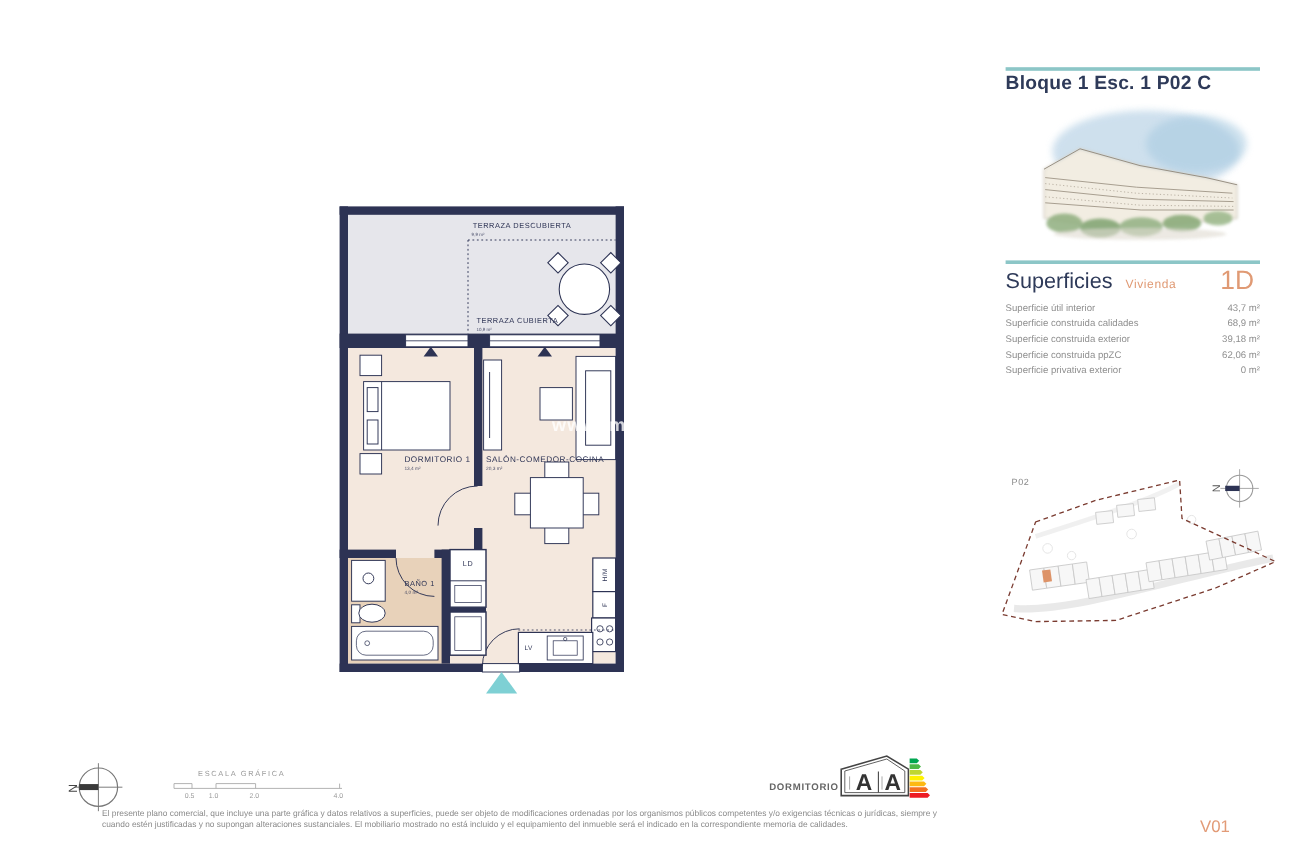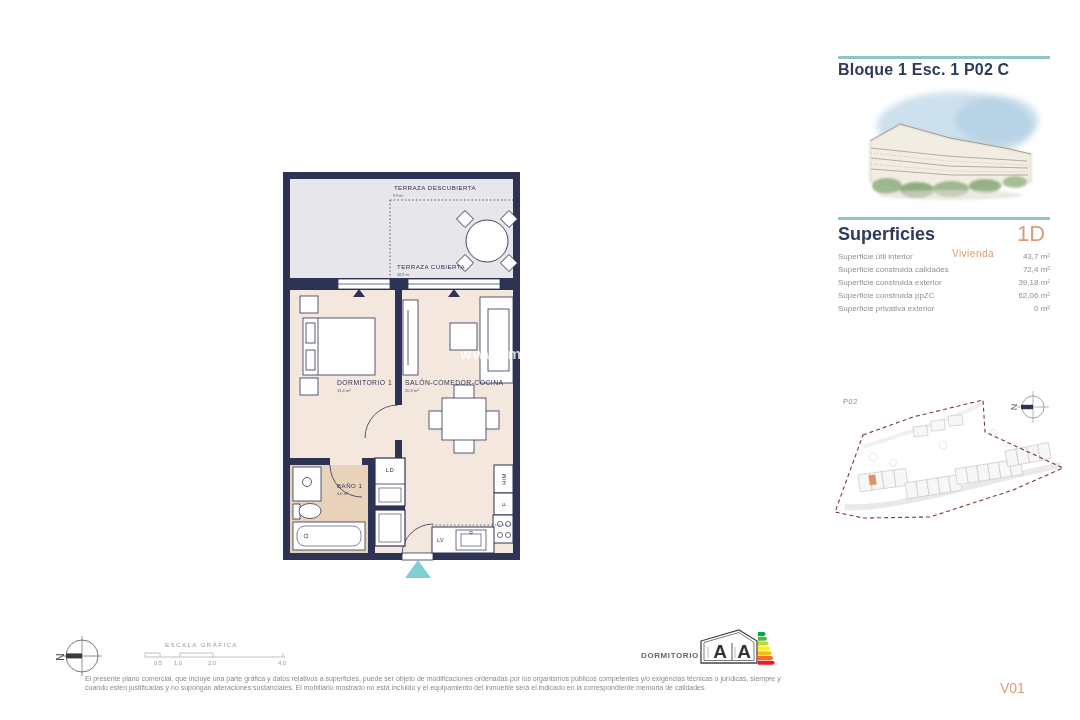--- a/index.html
+++ b/index.html
@@ -2,22 +2,22 @@
 <html><head>
 <meta charset="utf-8">
 <style>
   html,body{margin:0;padding:0;background:#fff;}
   .page{position:relative;width:1080px;height:720px;background:#ffffff;
         font-family:"Liberation Sans",sans-serif;overflow:hidden;color:#2d3354;}
   .abs{position:absolute;}
   
   .teal-rule{position:absolute;height:3px;background:#8cc6c7;width:212px;left:838px;}
   .block-title{position:absolute;left:838px;top:61px;font-size:16px;font-weight:bold;color:#2e3a59;letter-spacing:.2px;}
-  .sup-title{position:absolute;left:838px;top:224px;font-size:18px;font-weight:bold;color:#2e3a59;}
-  .viv-label{position:absolute;left:938px;top:248px;width:70px;text-align:center;font-size:10px;color:#e09a74;letter-spacing:.5px;}
+  .sup-title{position:absolute;left:838px;top:224px;font-size:18px;font-weight:normal;color:#2e3a59;}
+  .viv-label{position:absolute;left:938px;top:232px;width:70px;text-align:left;font-size:10px;color:#e09a74;letter-spacing:.5px;}
   .viv-value{position:absolute;left:1012px;top:221px;width:38px;text-align:center;font-size:22px;color:#e09a74;}
   .sup-rows{position:absolute;left:838px;top:250px;width:212px;}
   .sup-row{display:flex;justify-content:space-between;font-size:8px;color:#8f8f8f;height:13px;line-height:13px;}
   
   .disclaimer{position:absolute;left:85px;top:675px;width:705px;font-size:7px;line-height:8.6px;color:#8a8a8a;}
   .version{position:absolute;left:1000px;top:680px;font-size:14px;font-weight:normal;color:#e29b77;}
   .provisional{position:absolute;left:641px;top:651px;font-size:8px;font-weight:bold;color:#666;letter-spacing:.6px;}
   .scale-title{letter-spacing:1.4px;}
   svg text{font-family:"Liberation Sans",sans-serif;}
   .plan-label{fill:#2d3354;letter-spacing:.45px;}
@@ -191,21 +191,21 @@
   <div class="viv-label">Vivienda</div>
   <div class="viv-value">1D</div>
 
   <div class="sup-rows">
     <div class="sup-row">
       <span>Superficie útil interior</span>
       <span>43,7 m²</span>
     </div>
     <div class="sup-row">
       <span>Superficie construida calidades</span>
-      <span>72,4 m²</span>
+      <span>68,9 m²</span>
     </div>
     <div class="sup-row">
       <span>Superficie construida exterior</span>
       <span>39,18 m²</span>
     </div>
     <div class="sup-row">
       <span>Superficie construida ppZC</span>
       <span>62,06 m²</span>
     </div>
     <div class="sup-row">

